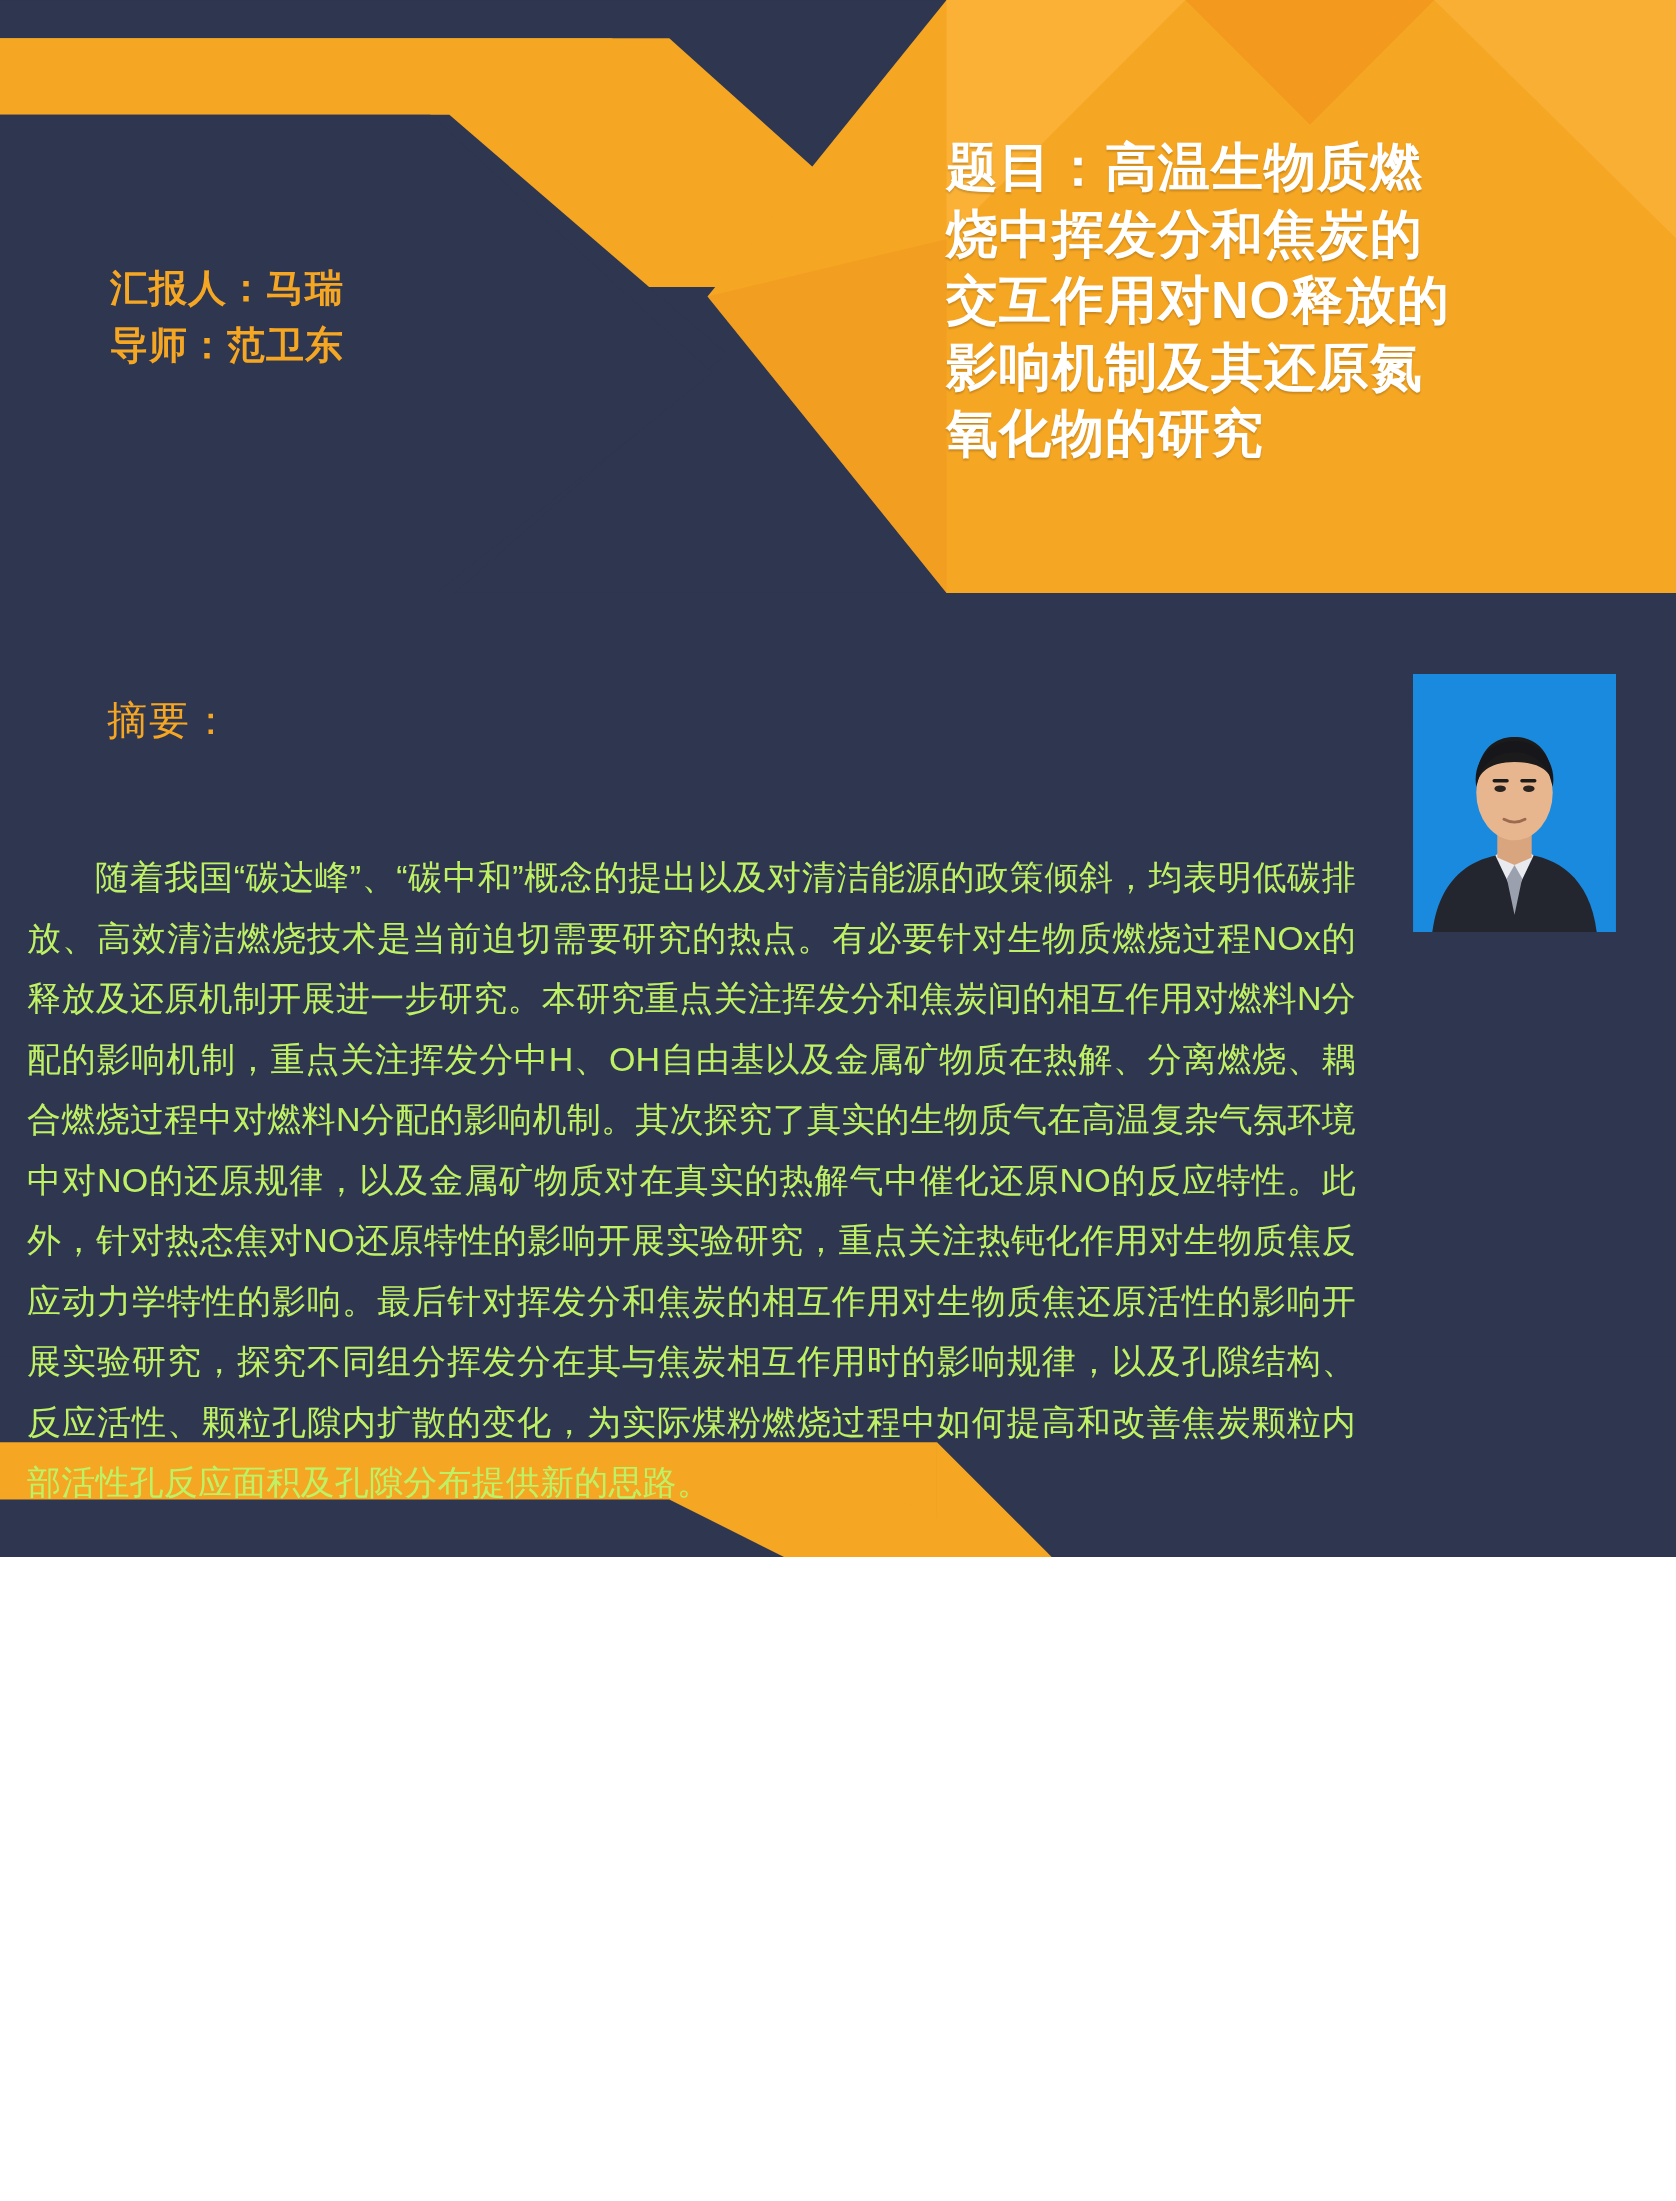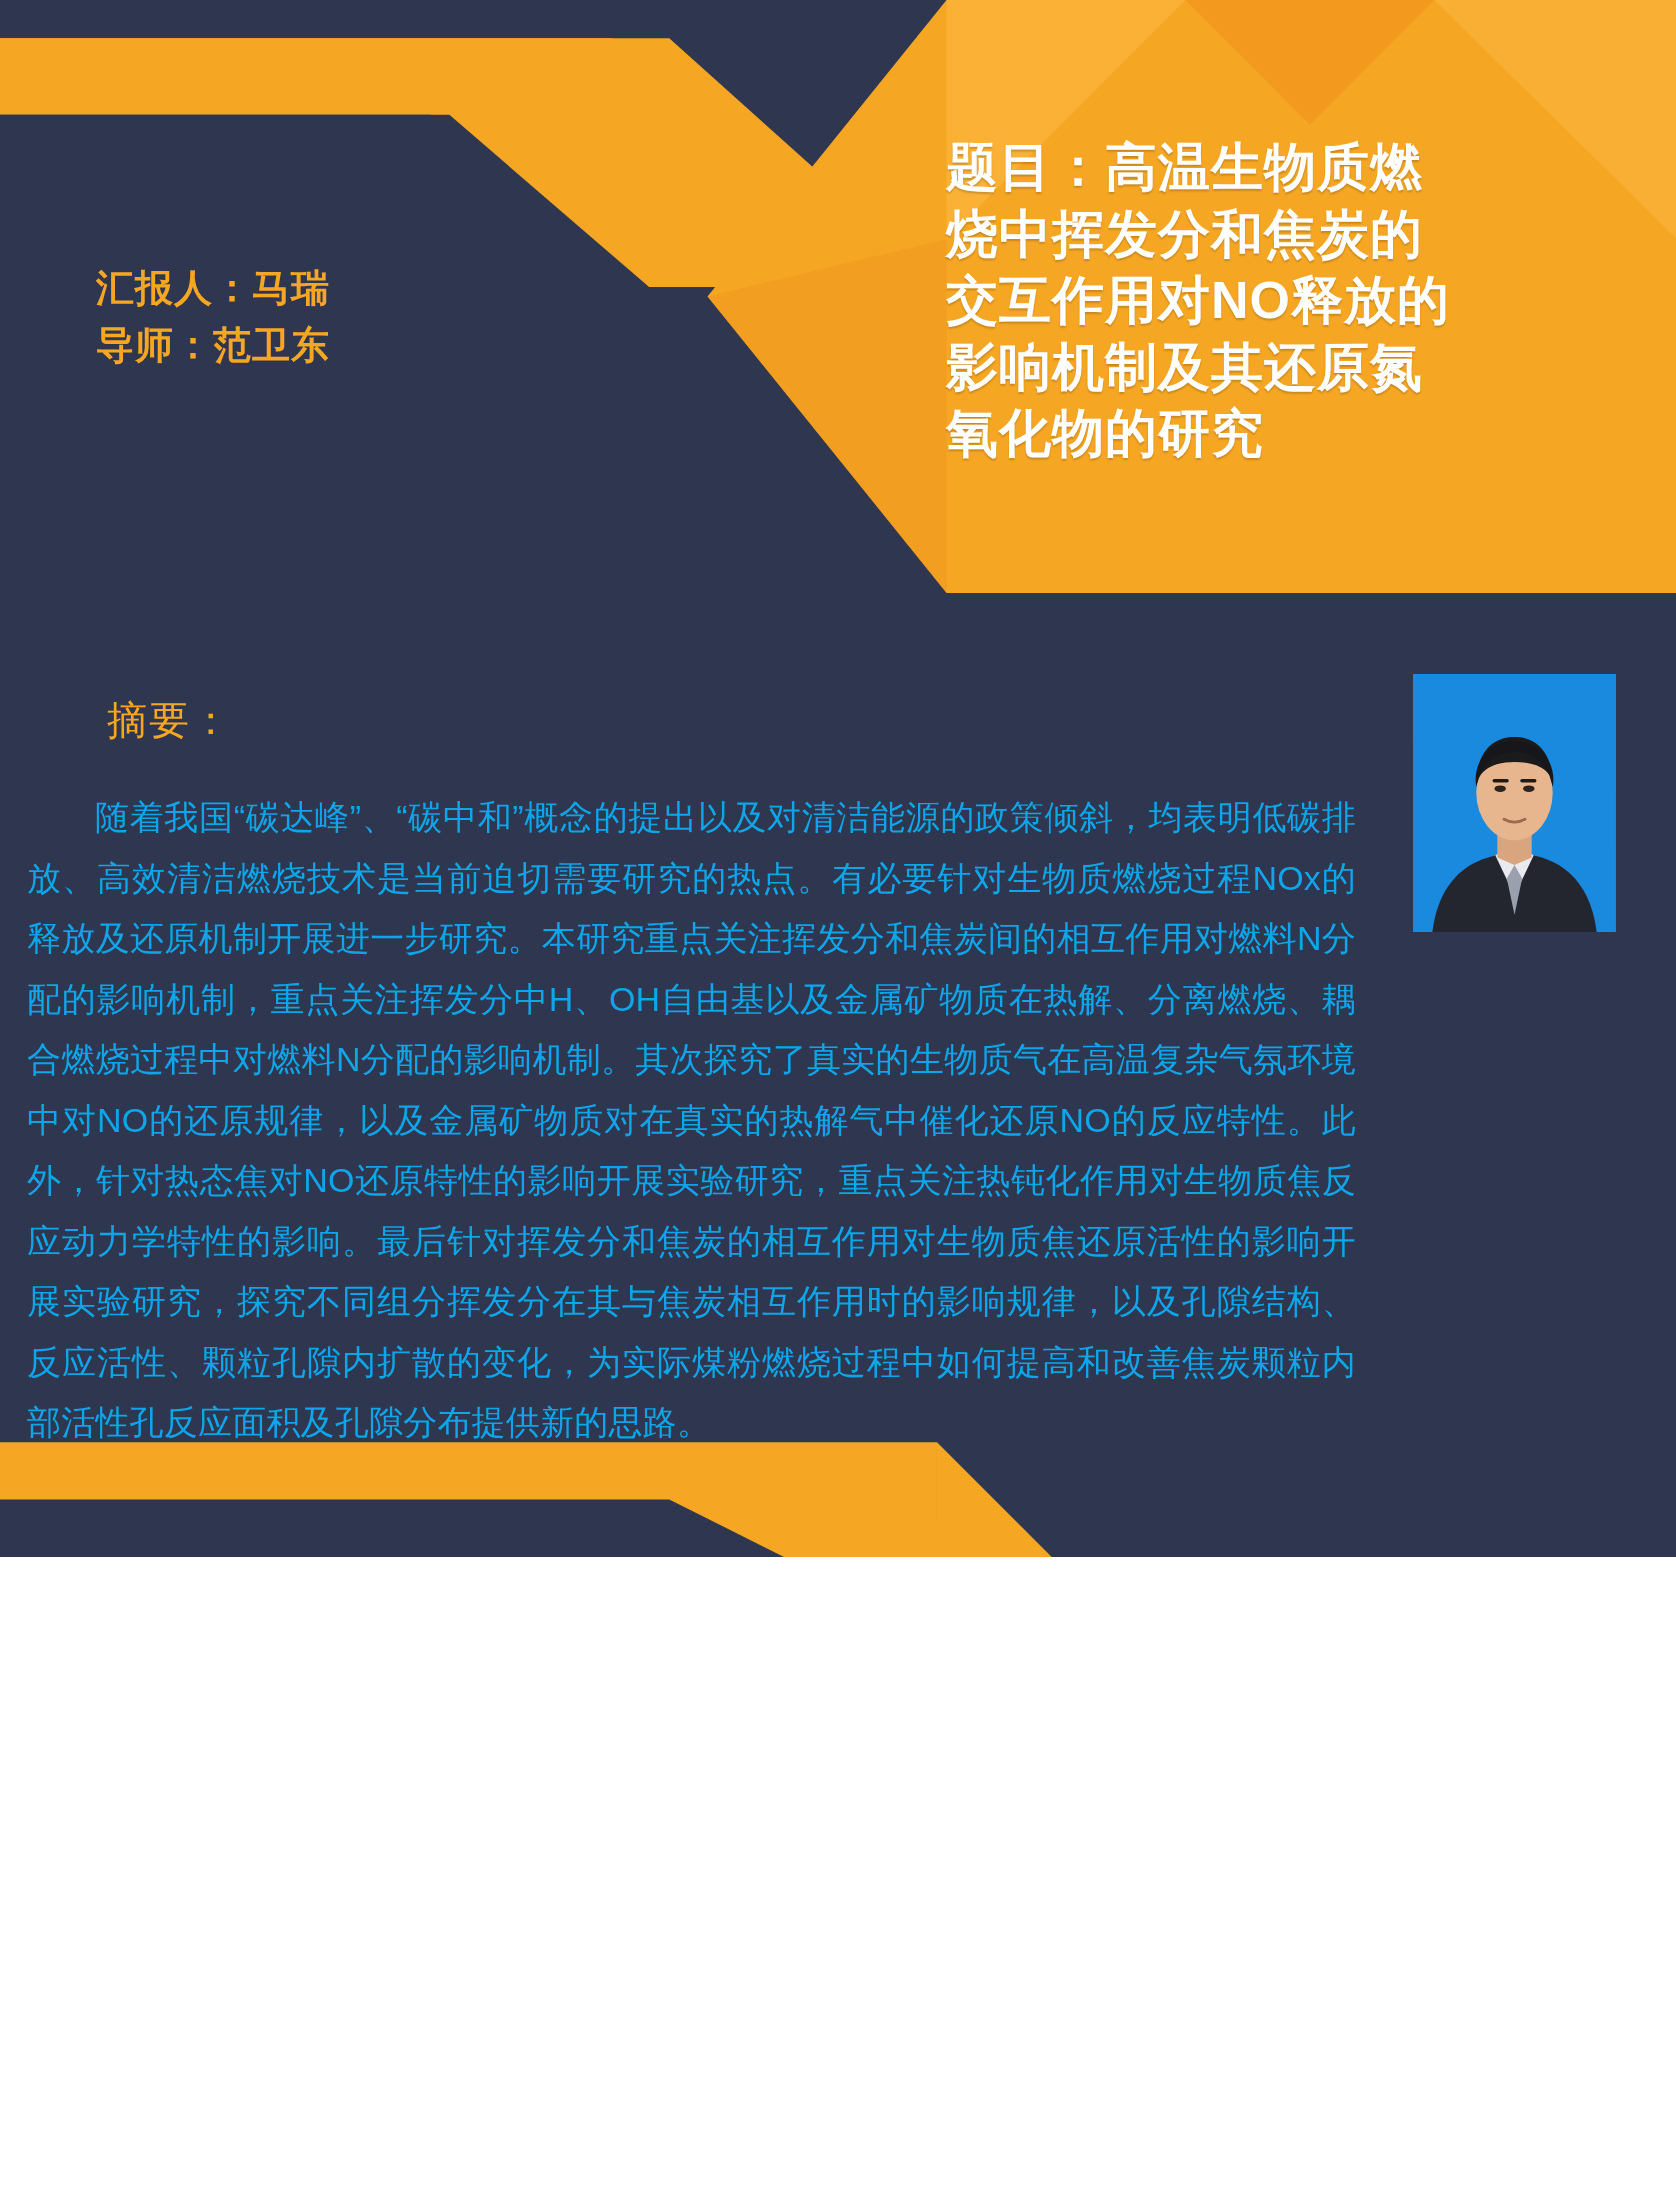--- a/index.html
+++ b/index.html
@@ -43,21 +43,21 @@
     font-weight: bold;
     line-height: 1.28;
     letter-spacing: 1px;
     white-space: pre-line;
     text-shadow: 0 1.9px 1.9px rgba(0,0,0,0.18);
   }
 
   
   .presenter-block {
     position: absolute;
-    left: 96px;
+    left: 110px;
     top: 260px;
     z-index: 6;
   }
   .presenter-line {
     color: #f5a623;
     font-size: 38px;
     font-weight: bold;
     line-height: 1.5;
     letter-spacing: 1px;
   }
@@ -86,23 +86,23 @@
     top: 693px;
     color: #f5a623;
     font-size: 40px;
     font-weight: normal;
     letter-spacing: 1.9px;
     z-index: 6;
   }
   .abstract-body {
     position: absolute;
     left: 27px;
-    top: 787px;
+    top: 847px;
     width: 1329px;
-    color: #0ea5e9;
+    color: #bef264;
     font-size: 34px;
     line-height: 1.78;
     text-align: justify;
     text-justify: inter-ideograph;
     text-indent: 2em;
     z-index: 6;
     letter-spacing: 0.2px;
   }
 
   

